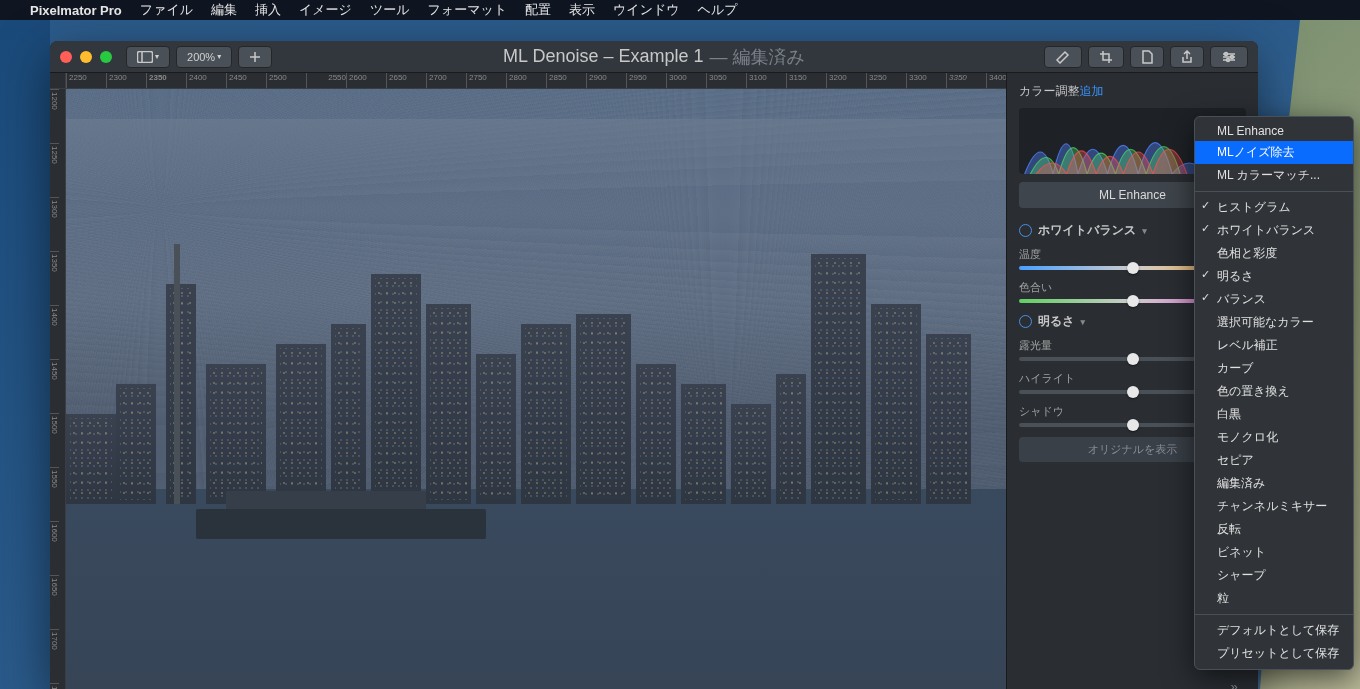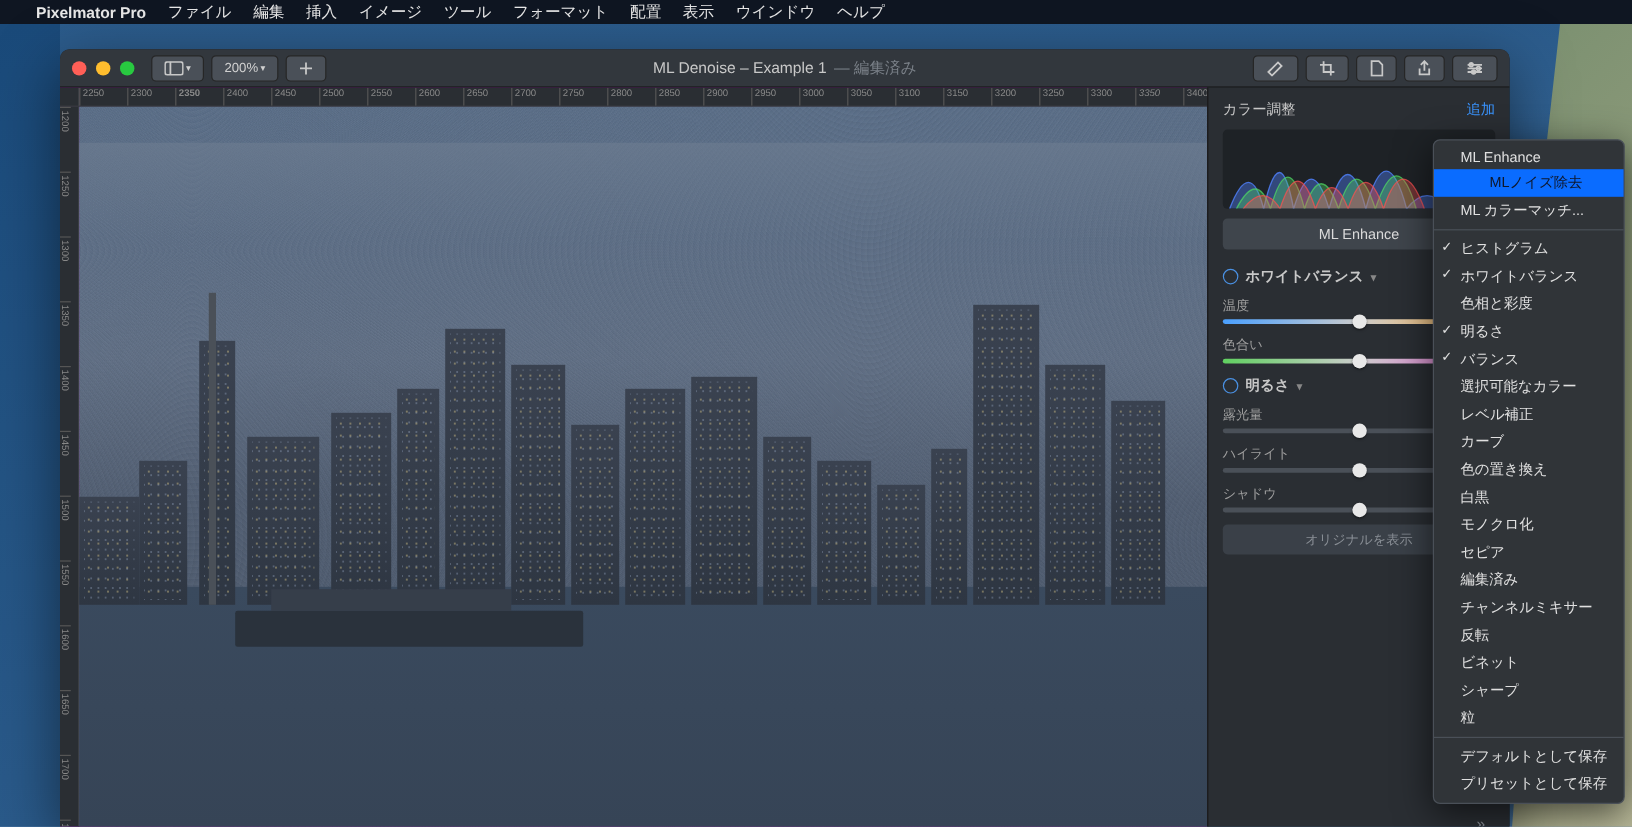--- a/index.html
+++ b/index.html
@@ -14,21 +14,21 @@
 .menubar .item { cursor:default; }
 
 .window { position:absolute; left:50px; top:41px; width:1208px; height:648px; background:#1e2226; border-radius:8px 8px 0 0; box-shadow:0 15px 50px rgba(0,0,0,0.5); overflow:hidden; display:flex; flex-direction:column; }
 .titlebar { height:32px; background:#32373d; display:flex; align-items:center; padding:0 10px; position:relative; border-bottom:1px solid #1a1a1a; }
 .traffic { display:flex; gap:8px; }
 .traffic span { width:12px; height:12px; border-radius:50%; }
 .tl-close{background:#ff5f57;} .tl-min{background:#ffbd2e;} .tl-max{background:#28c940;}
 .tb-group { display:flex; gap:6px; margin-left:14px; }
 .tb-btn { height:22px; background:#4a5058; border-radius:4px; display:flex; align-items:center; justify-content:center; padding:0 10px; color:#d0d0d0; font-size:11px; cursor:default; border:1px solid #262626; }
 .tb-btn svg { fill:none; stroke:#c8c8c8; stroke-width:1.5; }
-.tb-center { position:absolute; left:50%; transform:translateX(-50%); color:#c8c8c8; font-size:13px; display:flex; gap:6px; align-items:center; }
+.tb-center { position:absolute; left:50%; transform:translateX(-50%); color:#c8c8c8; font-size:18px; display:flex; gap:6px; align-items:center; }
 .tb-center .edited { color:#7a8088; }
 .tb-right { margin-left:auto; display:flex; gap:6px; }
 
 .workspace { flex:1; display:flex; overflow:hidden; }
 .canvas-area { flex:1; position:relative; overflow:hidden; background:#a21caf; }
 .ruler-h { position:absolute; top:0; left:16px; right:0; height:16px; background:#2a2e33; display:flex; font-size:8px; color:#888; border-bottom:1px solid #3a3e43; }
 .ruler-h .tick { position:relative; text-align:left; padding-left:2px; border-left:1px solid #555; height:100%; line-height:10px; flex-shrink:0; }
 .ruler-v { position:absolute; top:16px; left:0; width:16px; bottom:0; background:#2a2e33; font-size:8px; color:#888; border-right:1px solid #3a3e43; }
 .ruler-v .tick { border-top:1px solid #555; padding-top:2px; writing-mode:vertical-rl; text-orientation:mixed; height:54px; }
 .ruler-corner { position:absolute; top:0; left:0; width:16px; height:16px; background:#2a2e33; border-right:1px solid #3a3e43; border-bottom:1px solid #3a3e43; }
@@ -41,21 +41,21 @@
 .skyline { position:absolute; bottom:185px; left:0; right:0; height:280px; }
 .building { position:absolute; bottom:0; background:linear-gradient(180deg,#3a4250 0%,#2e3642 100%); }
 .building::after { content:""; position:absolute; inset:4px; background-image:
   radial-gradient(circle,rgba(255,230,150,0.6) 0.5px,transparent 1px),
   radial-gradient(circle,rgba(200,220,255,0.4) 0.5px,transparent 1px);
   background-size:8px 10px,6px 8px; background-position:0 0,3px 4px; opacity:0.7; }
 .ship { position:absolute; bottom:150px; left:130px; width:290px; height:30px; background:#2a323c; border-radius:2px; }
 .ship::before { content:""; position:absolute; top:-18px; left:30px; width:200px; height:18px; background:#363e4a; }
 
 .sidebar { width:252px; background:#2a2e33; border-left:1px solid #1a1a1a; padding:10px 12px 0 12px; color:#c8c8c8; font-size:12px; position:relative; overflow:hidden; }
-.sb-header { display:flex; justify-content:space-between; margin-bottom:8px; }
+.sb-header { display:flex; margin-bottom:8px; }
 .sb-header .add { color:#3a94ff; font-size:12px; }
 .histogram { height:66px; background:#1e2226; border-radius:4px; margin-bottom:8px; position:relative; overflow:hidden; }
 .histogram svg { width:100%; height:100%; }
 .ml-btn { background:#3f454c; border-radius:4px; text-align:center; padding:6px 0; font-size:12px; margin-bottom:14px; color:#dadada; }
 
 .section-head { display:flex; align-items:center; gap:6px; margin:6px 0 8px 0; font-size:12px; font-weight:600; }
 .ring { width:13px; height:13px; border:1.5px solid #4a90e2; border-radius:50%; }
 .chev { font-size:9px; color:#888; }
 .ml-pill { background:#3f454c; border-radius:3px; font-size:10px; padding:2px 6px; margin-left:auto; color:#aaa; }
 
@@ -65,21 +65,21 @@
 .slider-track.temp { background:linear-gradient(90deg,#4aa0ff,#ccc,#ffb040); }
 .slider-track.tint { background:linear-gradient(90deg,#60d060,#ccc,#e060d0); }
 .slider-track.gray { background:#4a5058; }
 .thumb { position:absolute; top:50%; left:50%; transform:translate(-50%,-50%); width:12px; height:12px; background:#e8e8e8; border-radius:50%; box-shadow:0 1px 2px rgba(0,0,0,0.5); }
 
 .action-btn { background:#3a4048; border-radius:4px; text-align:center; padding:5px 0; font-size:11px; color:#8a8f96; margin-top:3px; }
 
 .dropdown { position:absolute; top:116px; right:6px; width:160px; background:#303438; border-radius:6px; border:1px solid #4a5058; box-shadow:0 8px 30px rgba(0,0,0,0.6); padding:4px 0; font-size:12px; }
 .dd-item { padding:3px 10px 3px 22px; position:relative; color:#e0e0e0; cursor:default; white-space:nowrap; overflow:hidden; }
 .dd-item.checked::before { content:"✓"; position:absolute; left:6px; font-size:11px; }
-.dd-item.highlight { background:#0a6cff; color:#0f172a;text-align:center; }
+.dd-item.highlight { background:#0a6cff; color:#ffffff; }
 .dd-sep { height:1px; background:#4a5058; margin:4px 0; }
 
 .toolstrip { position:absolute; right:11px; top:500px; width:28px; display:flex; flex-direction:column; gap:12px; align-items:center; }
 .toolstrip .tool { width:22px; height:22px; display:flex; align-items:center; justify-content:center; color:#8a9098; }
 .toolstrip .tool.active { background:#4a5058; border-radius:50%; color:#d8d8d8; }
 .toolstrip svg { stroke:#8a9098; fill:none; stroke-width:1.5; }
 
 </style>
 </head>
 <body>
@@ -169,21 +169,21 @@
   <div class="workspace">
     <div class="canvas-area">
       <div class="ruler-corner"></div>
       <div class="ruler-h" id="ruler-h">
           <div class="tick" style="width: 40px;">2250</div>
           <div class="tick" style="width: 40px;">2300</div>
           <div class="tick" style="width: 40px; font-weight: bold;">2350</div>
           <div class="tick" style="width: 40px;">2400</div>
           <div class="tick" style="width: 40px;">2450</div>
           <div class="tick" style="width: 40px;">2500</div>
-          <div class="tick" style="width: 40px;">2550</div>
+          <div class="tick" style="width: 40px; text-align: right;">2550</div>
           <div class="tick" style="width: 40px;">2600</div>
           <div class="tick" style="width: 40px;">2650</div>
           <div class="tick" style="width: 40px;">2700</div>
           <div class="tick" style="width: 40px;">2750</div>
           <div class="tick" style="width: 40px;">2800</div>
           <div class="tick" style="width: 40px;">2850</div>
           <div class="tick" style="width: 40px;">2900</div>
           <div class="tick" style="width: 40px;">2950</div>
           <div class="tick" style="width: 40px;">3000</div>
           <div class="tick" style="width: 40px;">3050</div>

